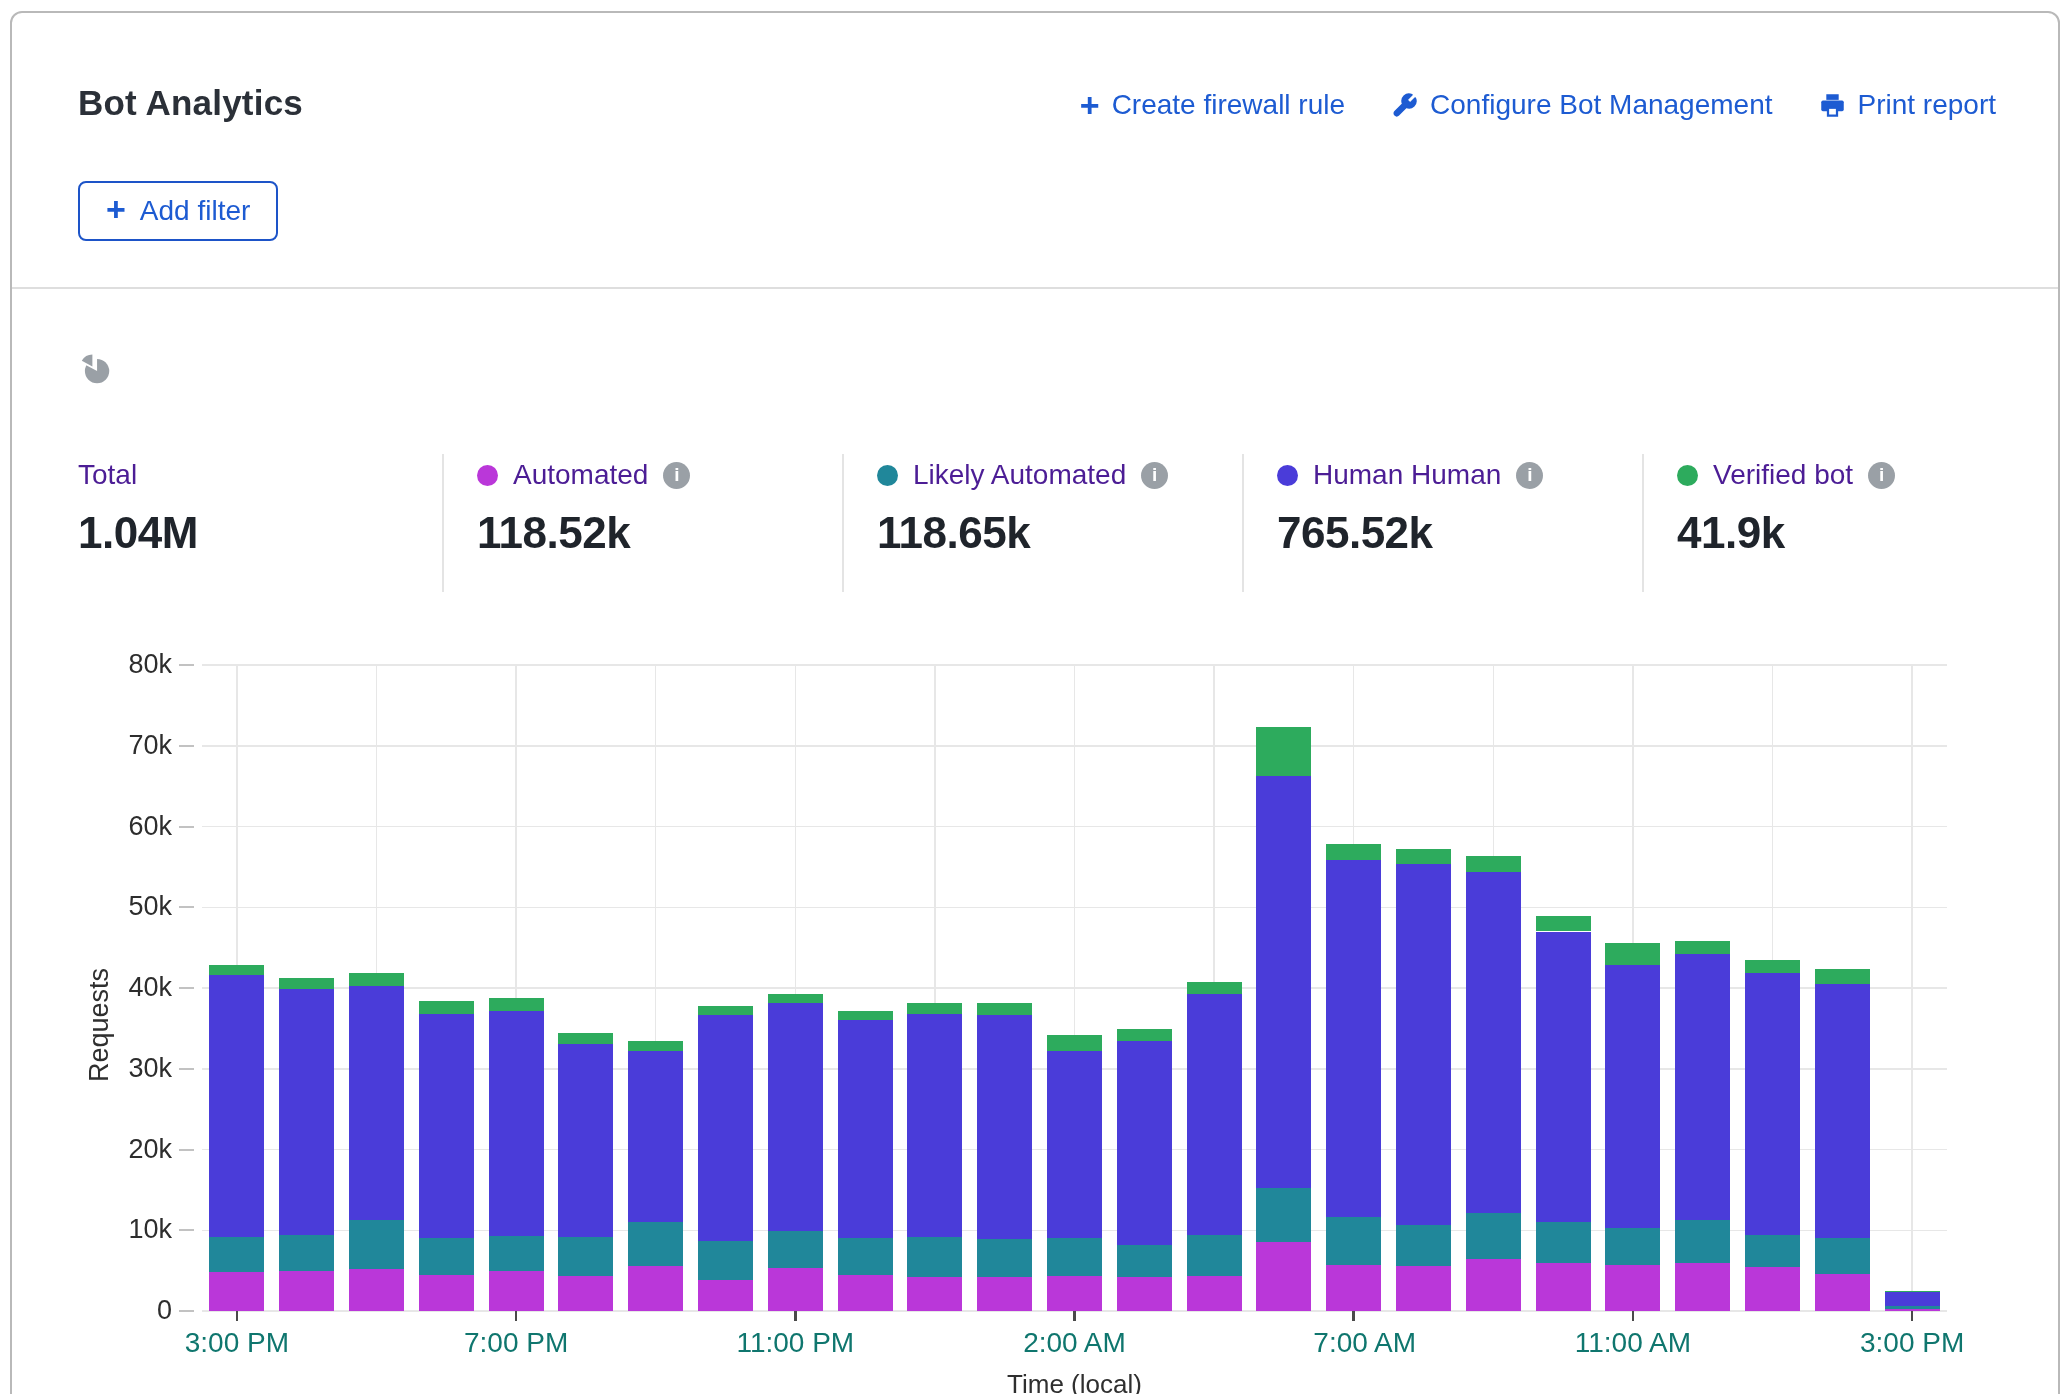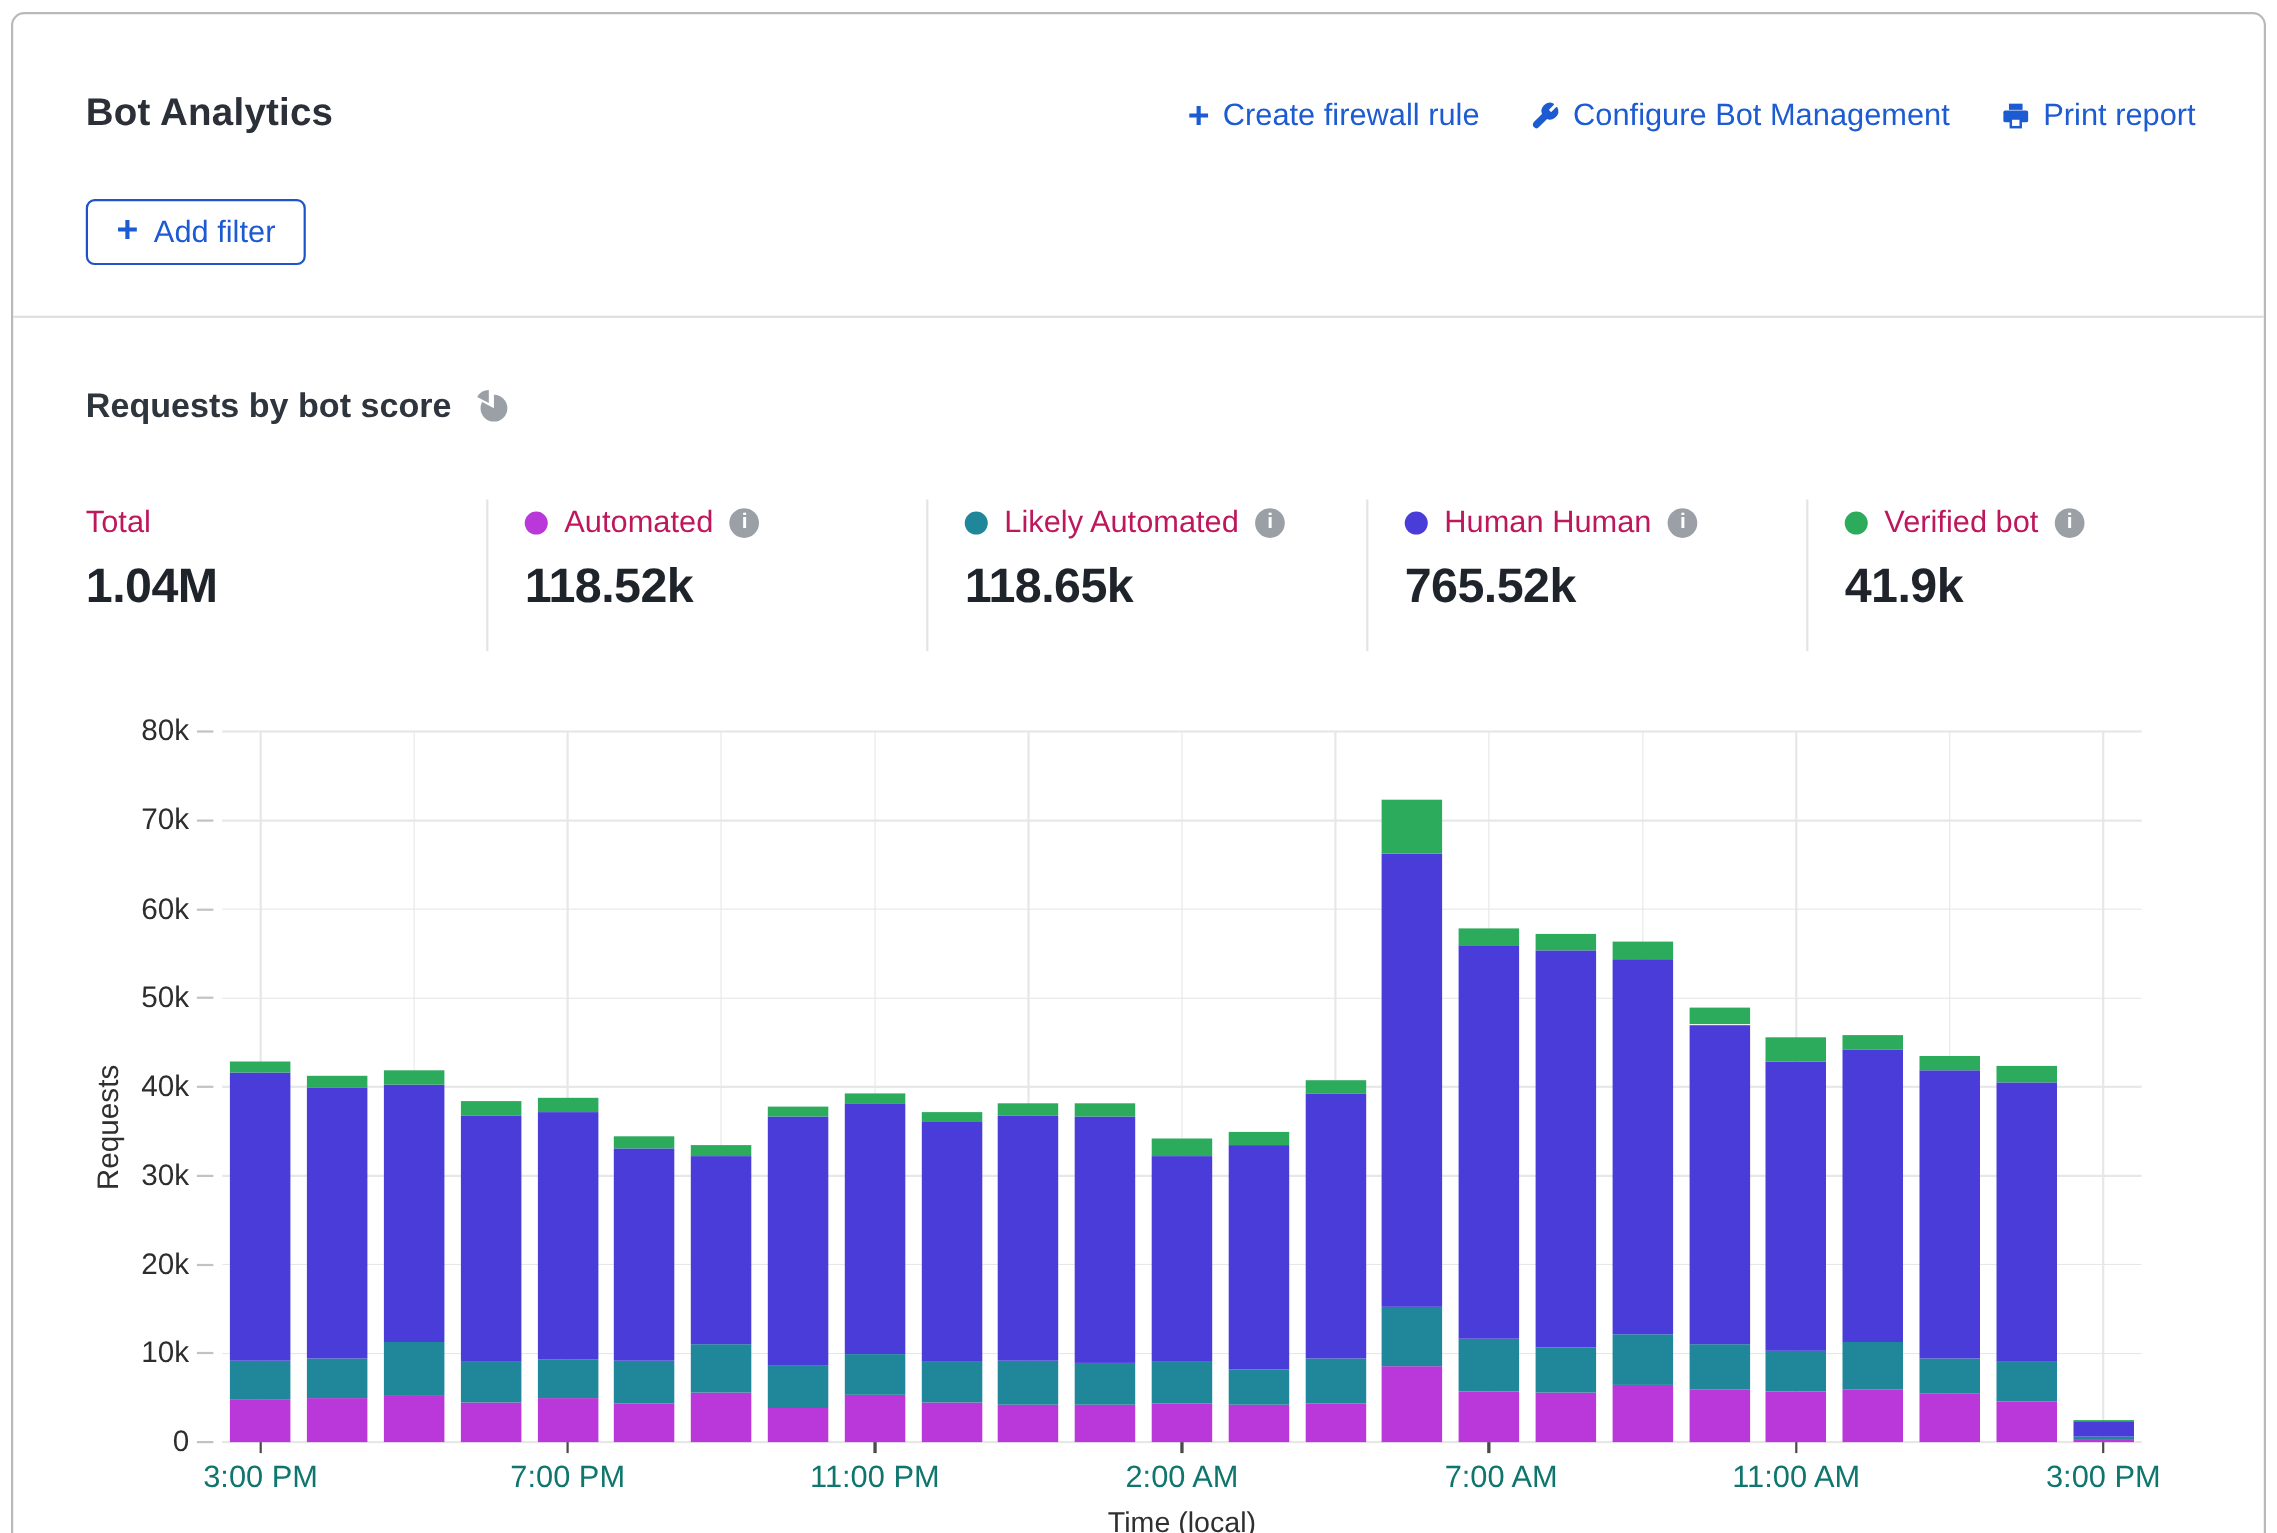--- a/index.html
+++ b/index.html
@@ -25,21 +25,21 @@
   .header-divider { position:absolute; left:0; top:274px; width:100%; border-top:2px solid #dedede; }
 
   
   .section-title-row { position:absolute; left:66px; top:338px; display:flex; align-items:center; gap:20px; }
   .section-title { font-size:31px; font-weight:700; color:#2f353d; }
 
   
   .stats { position:absolute; left:66px; top:445px; width:1944px; height:140px; }
   .stat { position:absolute; top:0; }
   .stat-label-row { display:flex; align-items:center; gap:15px; height:34px; }
-  .stat-label { font-size:28px; color:#be185d; }
+  .stat-label { font-size:28px; color:#4c1d95; }
   .dot { width:21px; height:21px; border-radius:50%; flex:0 0 auto; }
   .info { width:27px; height:27px; border-radius:50%; background:#9aa0a6; color:#fff;
     font-size:19px; font-weight:700; display:flex; align-items:center; justify-content:center;
     font-style:normal; cursor:pointer; flex:0 0 auto; }
   .stat-value { margin-top:16px; font-size:44px; font-weight:700; color:#1f242b; letter-spacing:-.5px; }
   .stat-divider { position:absolute; top:-4px; width:0; height:138px; border-left:2px solid #e4e4e4; }
 
   
   .plot { position:absolute; left:190px; top:652px; width:1745px; height:646px; }
   .gridline-h { position:absolute; left:0; width:100%; height:1.5px; background:#e7e7e7; }
@@ -89,21 +89,20 @@
 
   <button class="btn-add-filter">
     <span class="plus">+</span>
     <span>Add filter</span>
   </button>
 
 
   <div class="header-divider"></div>
 
   <div class="section-title-row">
-    <span class="section-title">Requests by bot score</span>
     <span style="display:flex;">
       <svg viewBox="0 0 34 34" width="36" height="36">
         <circle cx="18" cy="19" r="11.5" fill="#9aa0a6"></circle>
         <path d="M18 19 L18 5.5 A13.5 13.5 0 0 0 6 12.5 Z" fill="#ffffff"></path>
         <path d="M13.6 14.6 L13.6 3.4 A11.5 11.5 0 0 0 3.6 9.3 Z" fill="#9aa0a6"></path>
       </svg>
     </span>
   </div>
 
   <div class="stats">

